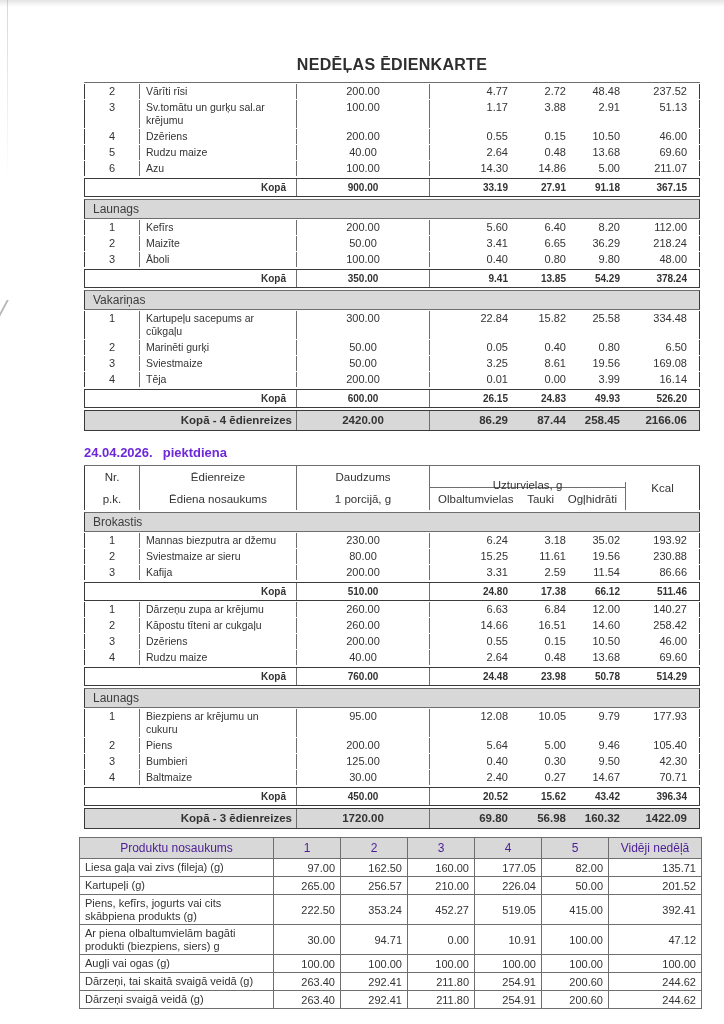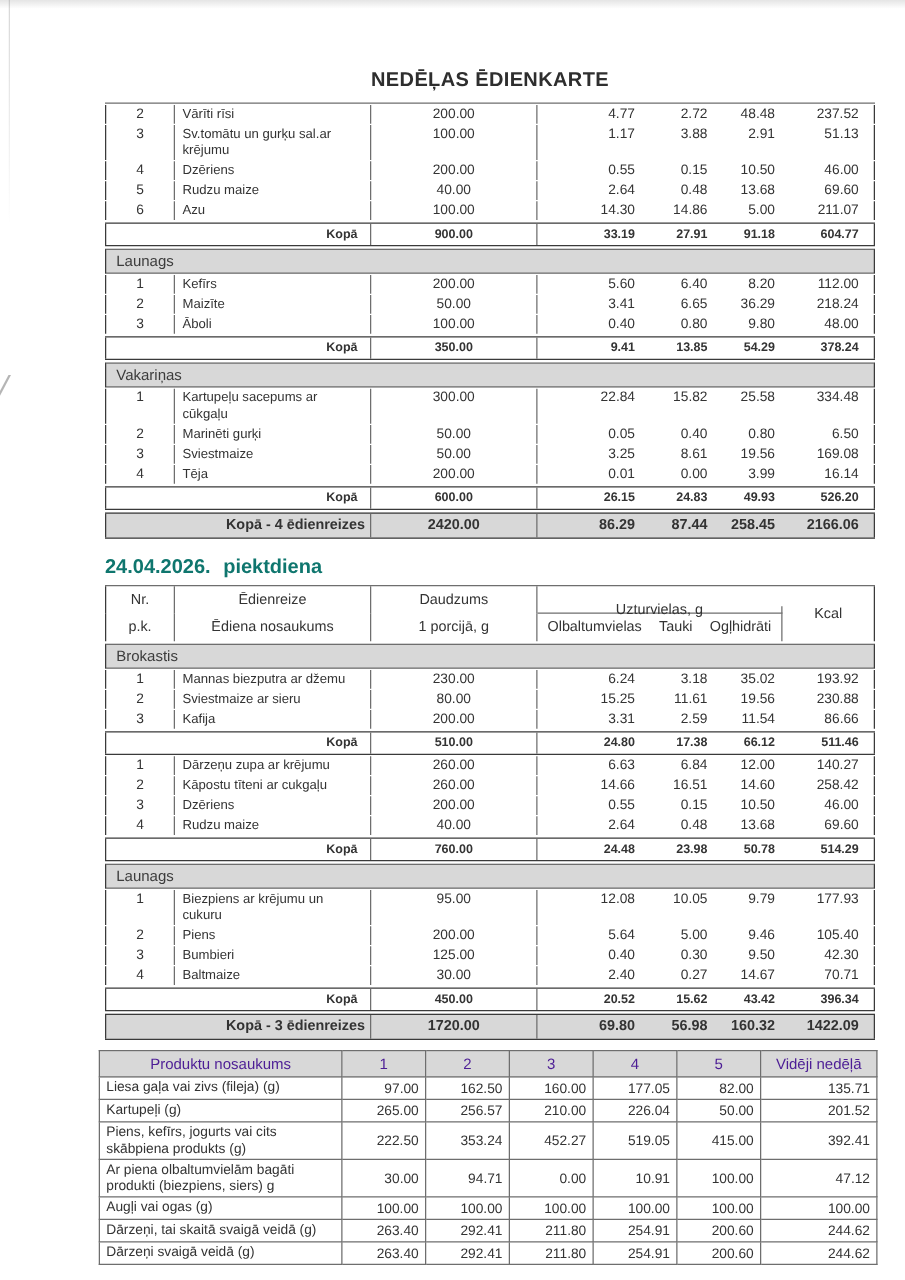--- a/index.html
+++ b/index.html
@@ -56,21 +56,21 @@
   .total-row .cell{font-size:10px;padding-top:2px;padding-bottom:2px;}
   .tlabel{grid-column:1 / 3;text-align:right;padding-right:10px;
     border-left:1.6px solid var(--ld);border-right:1px solid var(--ll);}
   .grand-row{
     background:var(--shade);font-weight:bold;margin-top:2px;min-height:20px;
     border-top:1.8px solid var(--ld);border-bottom:1.8px solid var(--ld);align-items:center;
   }
   .grand-row .cell{font-size:11.5px;padding-top:3px;padding-bottom:3px;}
   .grand-row .tlabel{padding-right:4px;}
 
-  .day-heading{margin:14px 0 5px 84px;font-size:16px;font-weight:bold;color:#0f766e;}
+  .day-heading{margin:14px 0 5px 84px;font-size:13px;font-weight:bold;color:#6d28d9;}
   .day-heading .date{margin-right:10px;}
 
   .day-head{
     display:grid;grid-template-columns:56px 157px 133px 196px 74px;
     grid-template-rows:22px 22px;border-top:1px solid var(--ll);
   }
   .dh{font-size:11.5px;display:flex;align-items:center;justify-content:center;color:#333;}
   .dh.cL{border-left:1.6px solid var(--ld);border-right:1px solid var(--ll);}
   .dh.cM{border-right:1px solid var(--ll);}
   .dh.kcalH{grid-column:5;grid-row:1 / 3;border-right:1.6px solid var(--ld);}
@@ -146,21 +146,21 @@
         <div class="cell num">14.86</div>
         <div class="cell num">5.00</div>
         <div class="cell num kcal">211.07</div>
       </div>
       <div class="m-row total-row">
         <div class="cell tlabel">Kopā</div>
         <div class="cell qty">900.00</div>
         <div class="cell num">33.19</div>
         <div class="cell num">27.91</div>
         <div class="cell num">91.18</div>
-        <div class="cell num kcal">604.77</div>
+        <div class="cell num kcal">367.15</div>
       </div>
       <div class="sec-bar">Launags</div>
       <div class="m-row data-row">
         <div class="cell nr">1</div>
         <div class="cell name">Kefīrs</div>
         <div class="cell qty">200.00</div>
         <div class="cell num">5.60</div>
         <div class="cell num">6.40</div>
         <div class="cell num">8.20</div>
         <div class="cell num kcal">112.00</div>

